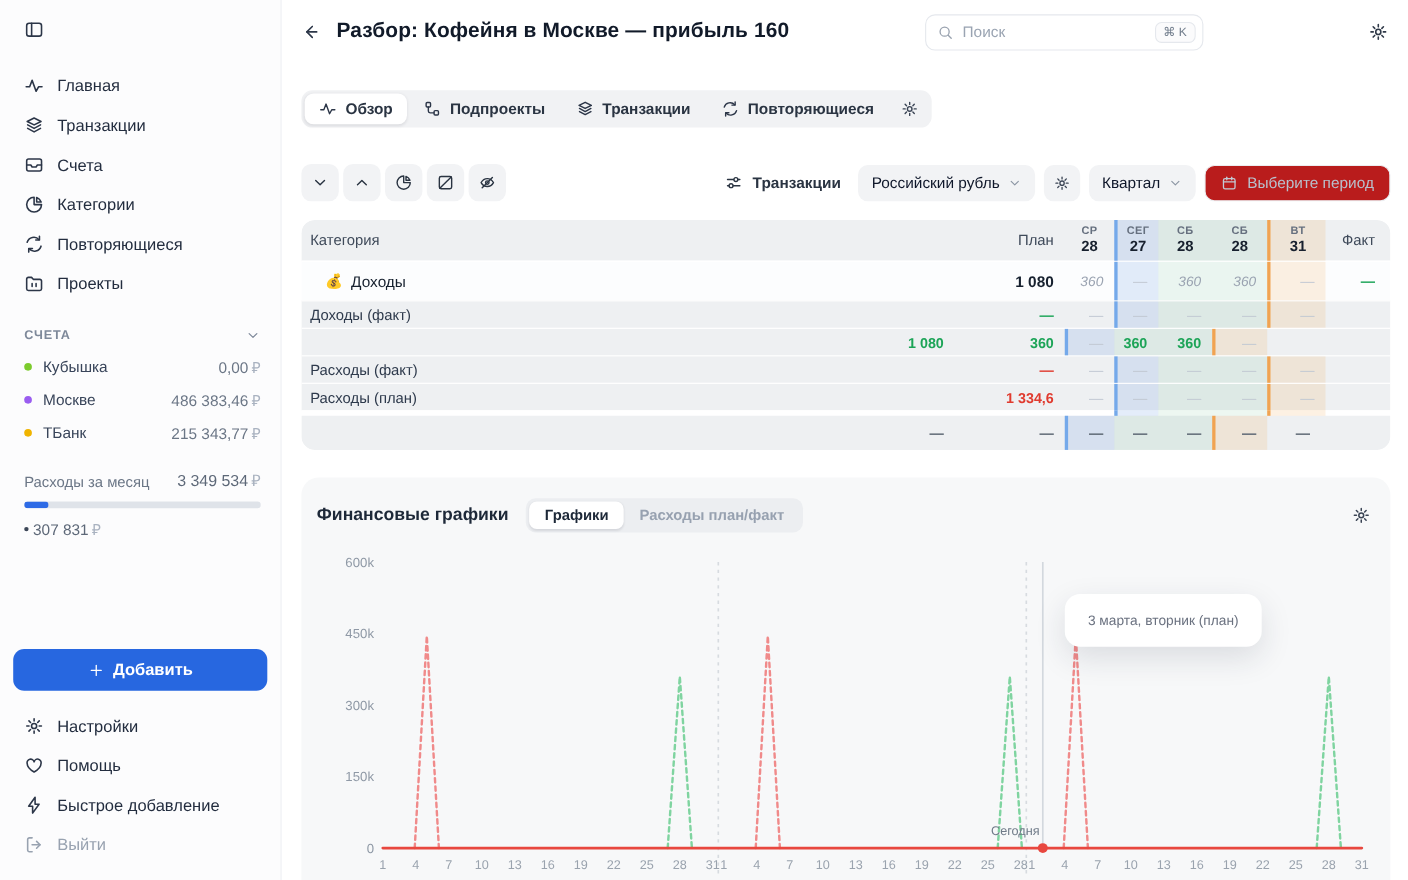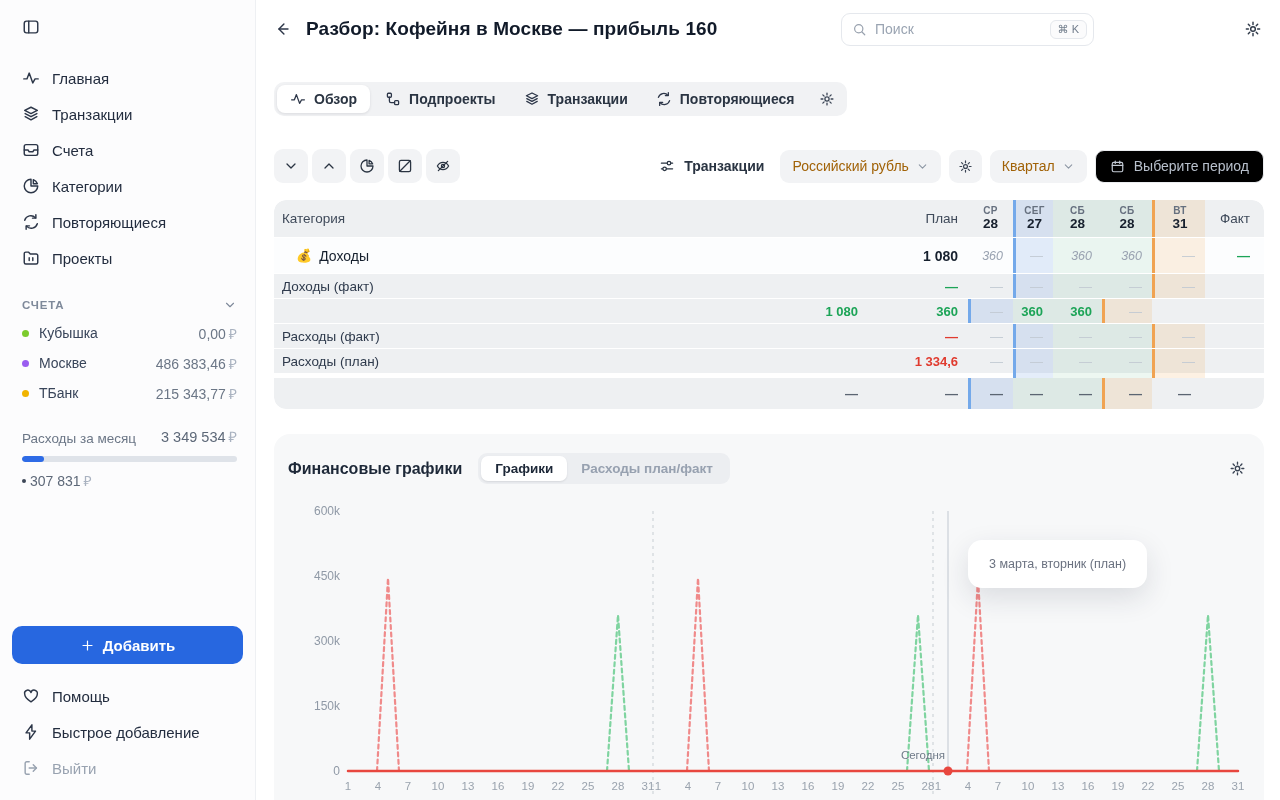--- a/index.html
+++ b/index.html
@@ -56,25 +56,25 @@
   .tab-item.active { background:#fff; box-shadow:0 1px 3px rgba(16,24,40,0.10); }
   .tabs-gear { padding:6px 9px; display:flex; align-items:center; color:#3a4454; cursor:pointer; }
   .tabs-gear .ic { width:16px; height:16px; }
 
   .toolbar { display:flex; align-items:center; margin-top:33px; }
   .tool-btn { width:34px; height:34px; border-radius:9px; background:#f2f3f5; border:none; display:flex; align-items:center; justify-content:center; color:#2a3442; cursor:pointer; margin-right:4px; }
   .tool-btn .ic { width:16px; height:16px; }
   .toolbar-right { margin-left:auto; display:flex; align-items:center; gap:8px; }
   .metrics { display:flex; align-items:center; gap:9px; font-size:14px; font-weight:600; color:#2a3442; margin-right:8px; }
   .metrics .ic { width:16px; height:16px; }
-  .pill-btn { display:flex; align-items:center; gap:7px; background:#f2f3f5; border:none; border-radius:9px; padding:0 12px; height:33px; font-family:inherit; font-size:14px; font-weight:500; color:#a16207; cursor:pointer; }
+  .pill-btn { display:flex; align-items:center; gap:7px; background:#f2f3f5; border:none; border-radius:9px; padding:0 12px; height:33px; font-family:inherit; font-size:14px; font-weight:500; color:#0f172a; cursor:pointer; }
   .pill-btn .chev { width:13px; height:13px; color:#8b95a3; }
   .gear-btn { width:33px; height:33px; border:none; border-radius:9px; background:#f2f3f5; display:flex; align-items:center; justify-content:center; color:#3a4454; cursor:pointer; }
   .gear-btn .ic { width:15px; height:15px; }
-  .range-btn { display:flex; align-items:center; gap:9px; background:#000000; border:1px solid #ebedf0; border-radius:9px; padding:0 14px; height:33px; font-size:14px; color:#b8c0cc; cursor:default; }
+  .range-btn { display:flex; align-items:center; gap:9px; background:#b91c1c; border:1px solid #ebedf0; border-radius:9px; padding:0 14px; height:33px; font-size:14px; color:#b8c0cc; cursor:default; }
   .range-btn .ic { width:15px; height:15px; color:#c3cad4; }
 
   
   .table-card { margin-top:17px; width:990px; border-radius:12px; overflow:hidden; }
   .t-row { display:grid; grid-template-columns:minmax(0,1fr) 100px 45px 40px 49px 50px 53px 59px; }
   .t-cell { display:flex; align-items:center; font-size:13px; }
   .t-head { background:#eef0f2; height:37px; border-radius:12px 12px 0 0; }
   .t-head .t-cell { color:#3f4a5a; font-size:13.5px; }
   .c-cat { padding-left:8px; }
   .c-plan { justify-content:flex-end; padding-right:10px; }
@@ -229,20 +229,29 @@
   <button class="add-btn">
     <span class="ic">
         <svg viewBox="0 0 20 20">
           <line x1="10" y1="4" x2="10" y2="16"></line>
           <line x1="4" y1="10" x2="16" y2="10"></line>
         </svg>
       </span>
     <span>Добавить</span>
   </button>
   <div class="sb-footer" id="sb-footer">
+      <div class="nav-item">
+        <span class="ic" style="width:18px;height:18px;">
+          <svg viewBox="0 0 20 20">
+            <circle cx="10" cy="10" r="2.6"></circle>
+            <path d="M10 2.6v2.3M10 15.1v2.3M2.6 10h2.3M15.1 10h2.3M4.8 4.8l1.6 1.6M13.6 13.6l1.6 1.6M15.2 4.8l-1.6 1.6M6.4 13.6l-1.6 1.6"></path>
+          </svg>
+        </span>
+        <span>Настройки</span>
+      </div>
       <div class="nav-item">
         <span class="ic" style="width:18px;height:18px;">
           <svg viewBox="0 0 20 20">
             <path d="M10 16.5S3 12.4 3 7.9A3.6 3.6 0 0 1 10 6.2a3.6 3.6 0 0 1 7 1.7c0 4.5-7 8.6-7 8.6z"></path>
           </svg>
         </span>
         <span>Помощь</span>
       </div>
       <div class="nav-item">
         <span class="ic" style="width:18px;height:18px;">

